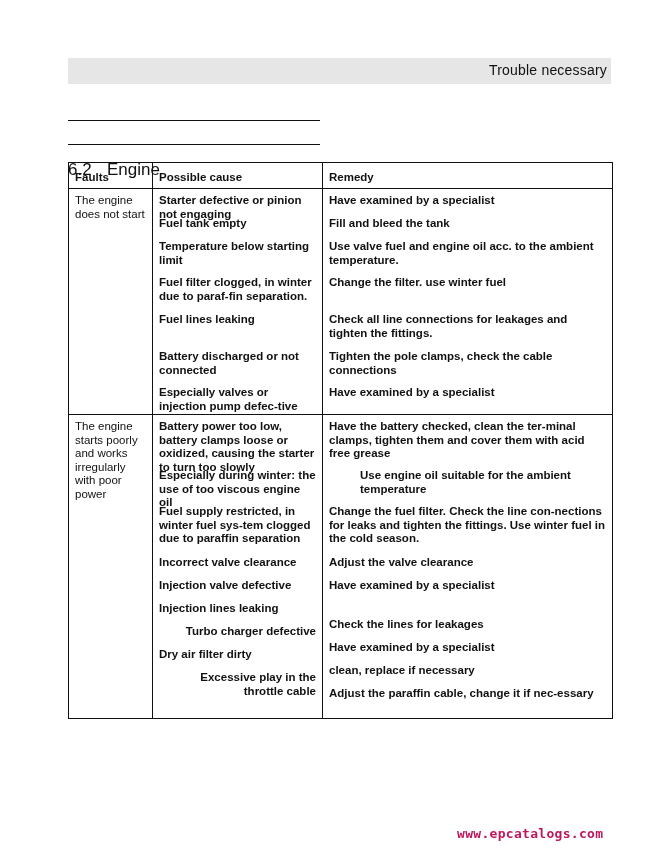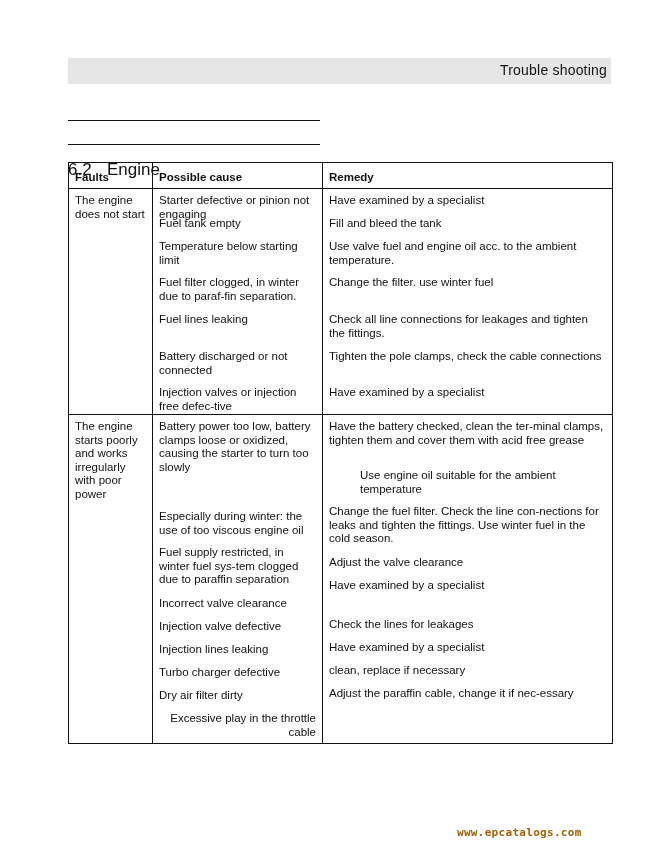--- a/index.html
+++ b/index.html
@@ -7,28 +7,28 @@
   .header-band { position:absolute; left:68px; top:58px; width:543px; height:26px; background:#e6e6e6; }
   .header-title { position:absolute; right:4px; top:4px; font-size:14px; letter-spacing:0.2px; }
   .sec-line { position:absolute; left:68px; width:252px; height:0; border-top:1px solid #111; }
   .section-title { position:absolute; left:68px; top:132px; font-size:17px; font-weight:normal;margin-top:28px; }
   .section-title .num { display:inline-block; width:39px; }
   table.faults { position:absolute; left:68px; top:162px; width:545px; border-collapse:collapse; font-size:11.5px; line-height:13.5px; }
   table.faults th, table.faults td { border:1px solid #111; vertical-align:top; text-align:left; padding:0 6px; }
   table.faults th { font-weight:bold; height:26px; padding-top:8px; box-sizing:border-box; }
   .c1 { width:84px; } .c2 { width:170px; }
   td .fault-text { padding-top:5px; }
-  .item { padding-top:5px; padding-bottom:4px; }
-  .footer-url { position:absolute; left:457px; top:826px; font-family:"DejaVu Sans Mono", monospace; font-size:11px; font-weight:bold; color:#a16207; letter-spacing:0.3px; }
+  .item { padding-top:5px; padding-bottom:4px;font-weight:bold; }
+  .footer-url { position:absolute; left:457px; top:826px; font-family:"DejaVu Sans Mono", monospace; font-size:13px; font-weight:bold; color:#be185d; letter-spacing:0.3px; }
 </style>
 </head>
 <body>
 
 <div class="header-band">
-  <span class="header-title">Trouble shooting</span>
+  <span class="header-title">Trouble necessary</span>
 </div>
 
 <div class="sec-line" style="top:120px"></div>
 <div class="section-title">
   <span class="num">6.2</span><span>Engine</span>
 </div>
 <div class="sec-line" style="top:144px"></div>
 
 <table class="faults">
   <thead>
@@ -43,44 +43,44 @@
         <td>
           <div class="fault-text">The engine does not start</div>
         </td>
         <td>
           <div class="item" style="height: 14px;">Starter defective or pinion not engaging</div>
           <div class="item" style="height: 14px;">Fuel tank empty</div>
           <div class="item" style="height: 27px;">Temperature below starting limit</div>
           <div class="item" style="height: 28px;">Fuel filter clogged, in winter due to paraf-fin separation.</div>
           <div class="item" style="height: 28px;">Fuel lines leaking</div>
           <div class="item" style="height: 27px;">Battery discharged or not connected</div>
-          <div class="item" style="height: 24px;">Injection valves or injection free defec-tive</div>
+          <div class="item" style="height: 24px;">Especially valves or injection pump defec-tive</div>
         </td>
         <td>
           <div class="item" style="height: 14px;">Have examined by a specialist</div>
           <div class="item" style="height: 14px;">Fill and bleed the tank</div>
           <div class="item" style="height: 27px;">Use valve fuel and engine oil acc. to the ambient temperature.</div>
           <div class="item" style="height: 28px;">Change the filter. use winter fuel</div>
           <div class="item" style="height: 28px;">Check all line connections for leakages and tighten the fittings.</div>
           <div class="item" style="height: 27px;">Tighten the pole clamps, check the cable connections</div>
           <div class="item" style="height: 24px;">Have examined by a specialist</div>
         </td>
       </tr>
       <tr>
         <td>
           <div class="fault-text">The engine starts poorly and works irregularly with poor power</div>
         </td>
         <td>
           <div class="item" style="height: 40px;">Battery power too low, battery clamps loose or oxidized, causing the starter to turn too slowly</div>
-          <div class="item" style="height: 27px; margin-top: 41px;">Especially during winter: the use of too viscous engine oil</div>
+          <div class="item" style="height: 27px;">Especially during winter: the use of too viscous engine oil</div>
           <div class="item" style="height: 42px;">Fuel supply restricted, in winter fuel sys-tem clogged due to paraffin separation</div>
           <div class="item" style="height: 14px;">Incorrect valve clearance</div>
           <div class="item" style="height: 14px;">Injection valve defective</div>
           <div class="item" style="height: 14px;">Injection lines leaking</div>
-          <div class="item" style="height: 14px;">Turbo charger defective</div>
+          <div class="item" style="height: 14px; text-align: right;">Turbo charger defective</div>
           <div class="item" style="height: 14px;">Dry air filter dirty</div>
           <div class="item" style="height: 27px; text-align: right;">Excessive play in the throttle cable</div>
         </td>
         <td>
           <div class="item" style="height: 40px;">Have the battery checked, clean the ter-minal clamps, tighten them and cover them with acid free grease</div>
           <div class="item" style="height: 27px; margin-left: 31px;">Use engine oil suitable for the ambient temperature</div>
           <div class="item" style="height: 42px;">Change the fuel filter. Check the line con-nections for leaks and tighten the fittings. Use winter fuel in the cold season.</div>
           <div class="item" style="height: 14px;">Adjust the valve clearance</div>
           <div class="item" style="height: 14px;">Have examined by a specialist</div>
           <div class="item" style="height: 14px; margin-top: 16px;">Check the lines for leakages</div>

